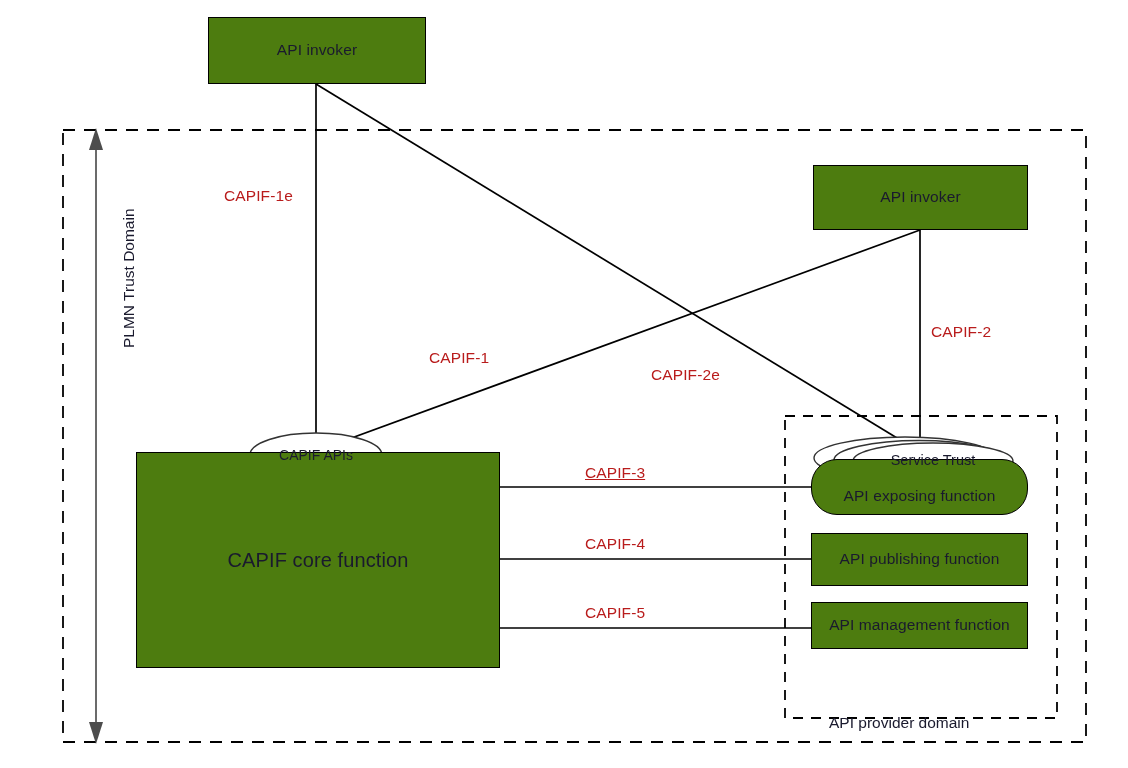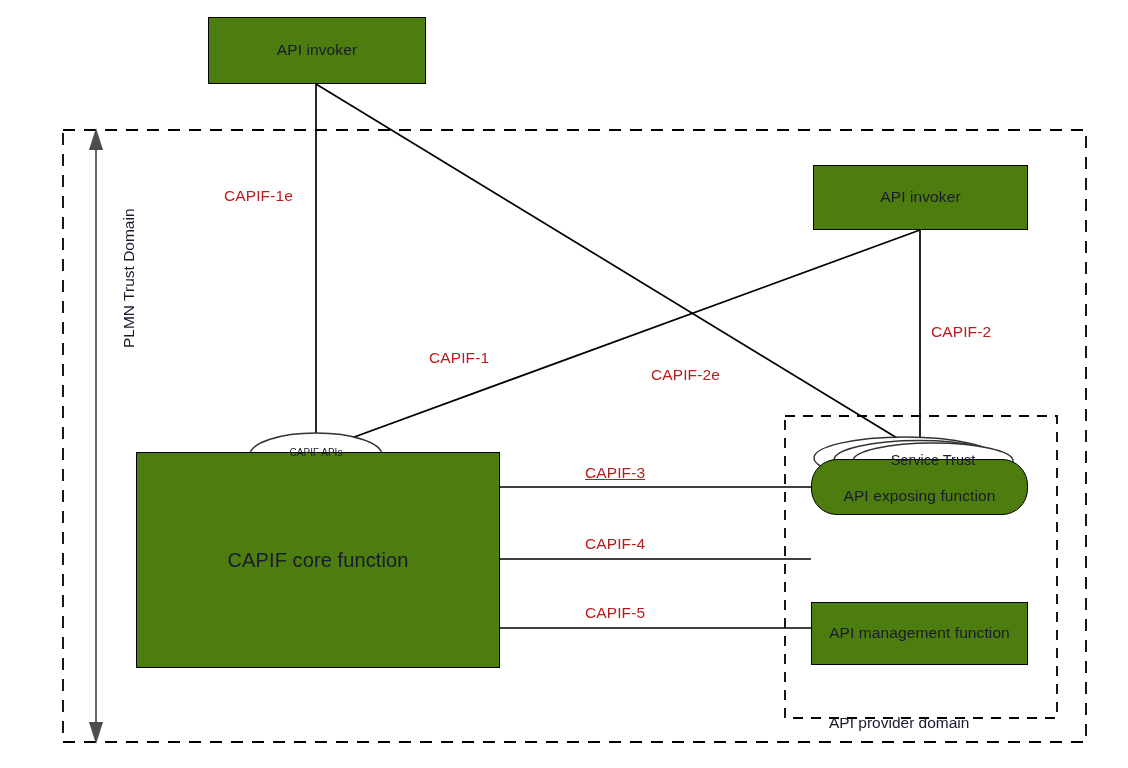--- a/index.html
+++ b/index.html
@@ -44,21 +44,21 @@
   }
   .iface-label {
     position: absolute;
     font-size: 15.5px;
     color: #b91c1c;
     white-space: nowrap;
     letter-spacing: 0.1px;
   }
   .ellipse-label {
     position: absolute;
-    font-size: 10px;
+    font-size: 14px;
     color: #1a1a2e;
     white-space: nowrap;
     text-align: center;
   }
   .domain-label {
     position: absolute;
     font-size: 15.5px;
     color: #1a1a2e;
     white-space: nowrap;
   }
@@ -122,22 +122,25 @@
 
   <div class="node-box" style="left:136px; top:452px; width:364px; height:216px;">
     <span class="node-label core-label">CAPIF core function</span>
   </div>
 
   <div class="node-box" style="left:811px; top:459px; width:217px; height:56px;
               align-items:flex-end; padding-bottom:8px;border-radius:26px;">
     <span class="node-label">API exposing function</span>
   </div>
 
+  <div class="node-box" style="left:811px; top:533px; width:217px; height:53px;">
+    <span class="node-label">API publishing function</span>
+  </div>
 
-  <div class="node-box" style="left:811px; top:602px; width:217px; height:63px;">
+  <div class="node-box" style="left:811px; top:602px; width:217px; height:47px;">
     <span class="node-label">API management function</span>
   </div>
 
   <div class="ellipse-label" style="left:250px; top:447px; width:132px;">CAPIF APIs</div>
 
   <div class="ellipse-label" style="left:875px; top:452px; width:116px; font-size:14.5px;">Service Trust</div>
 
   <div class="iface-label" style="left:224px; top:187px;">CAPIF-1e</div>
 
   <div class="iface-label" style="left:389px; top:349px;margin-left:40px;">CAPIF-1</div>

